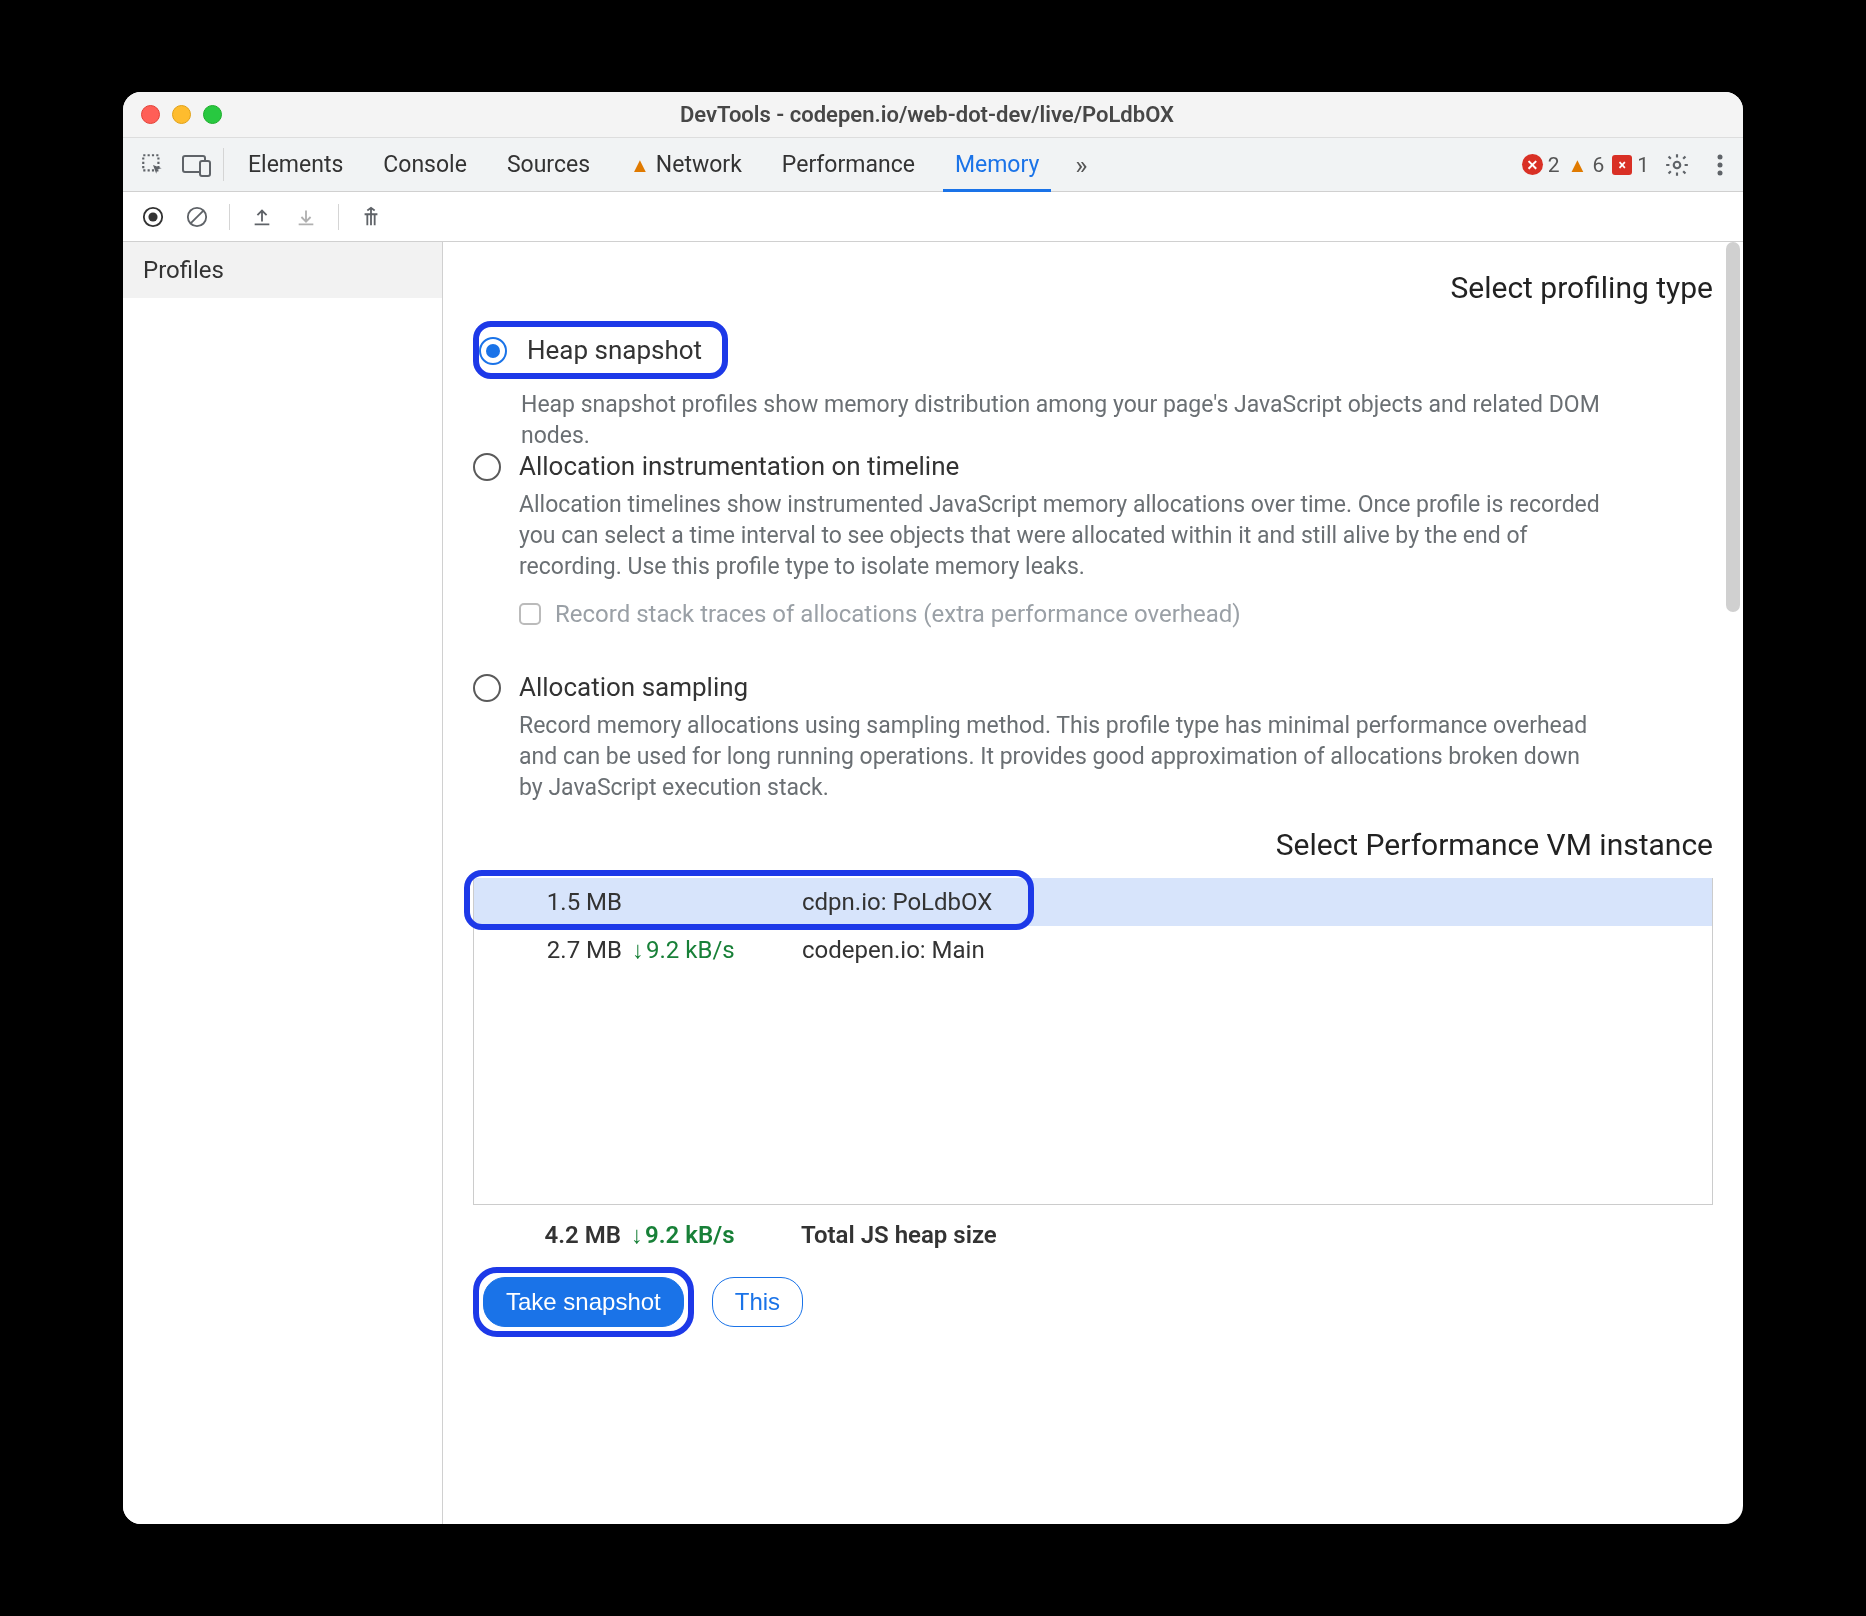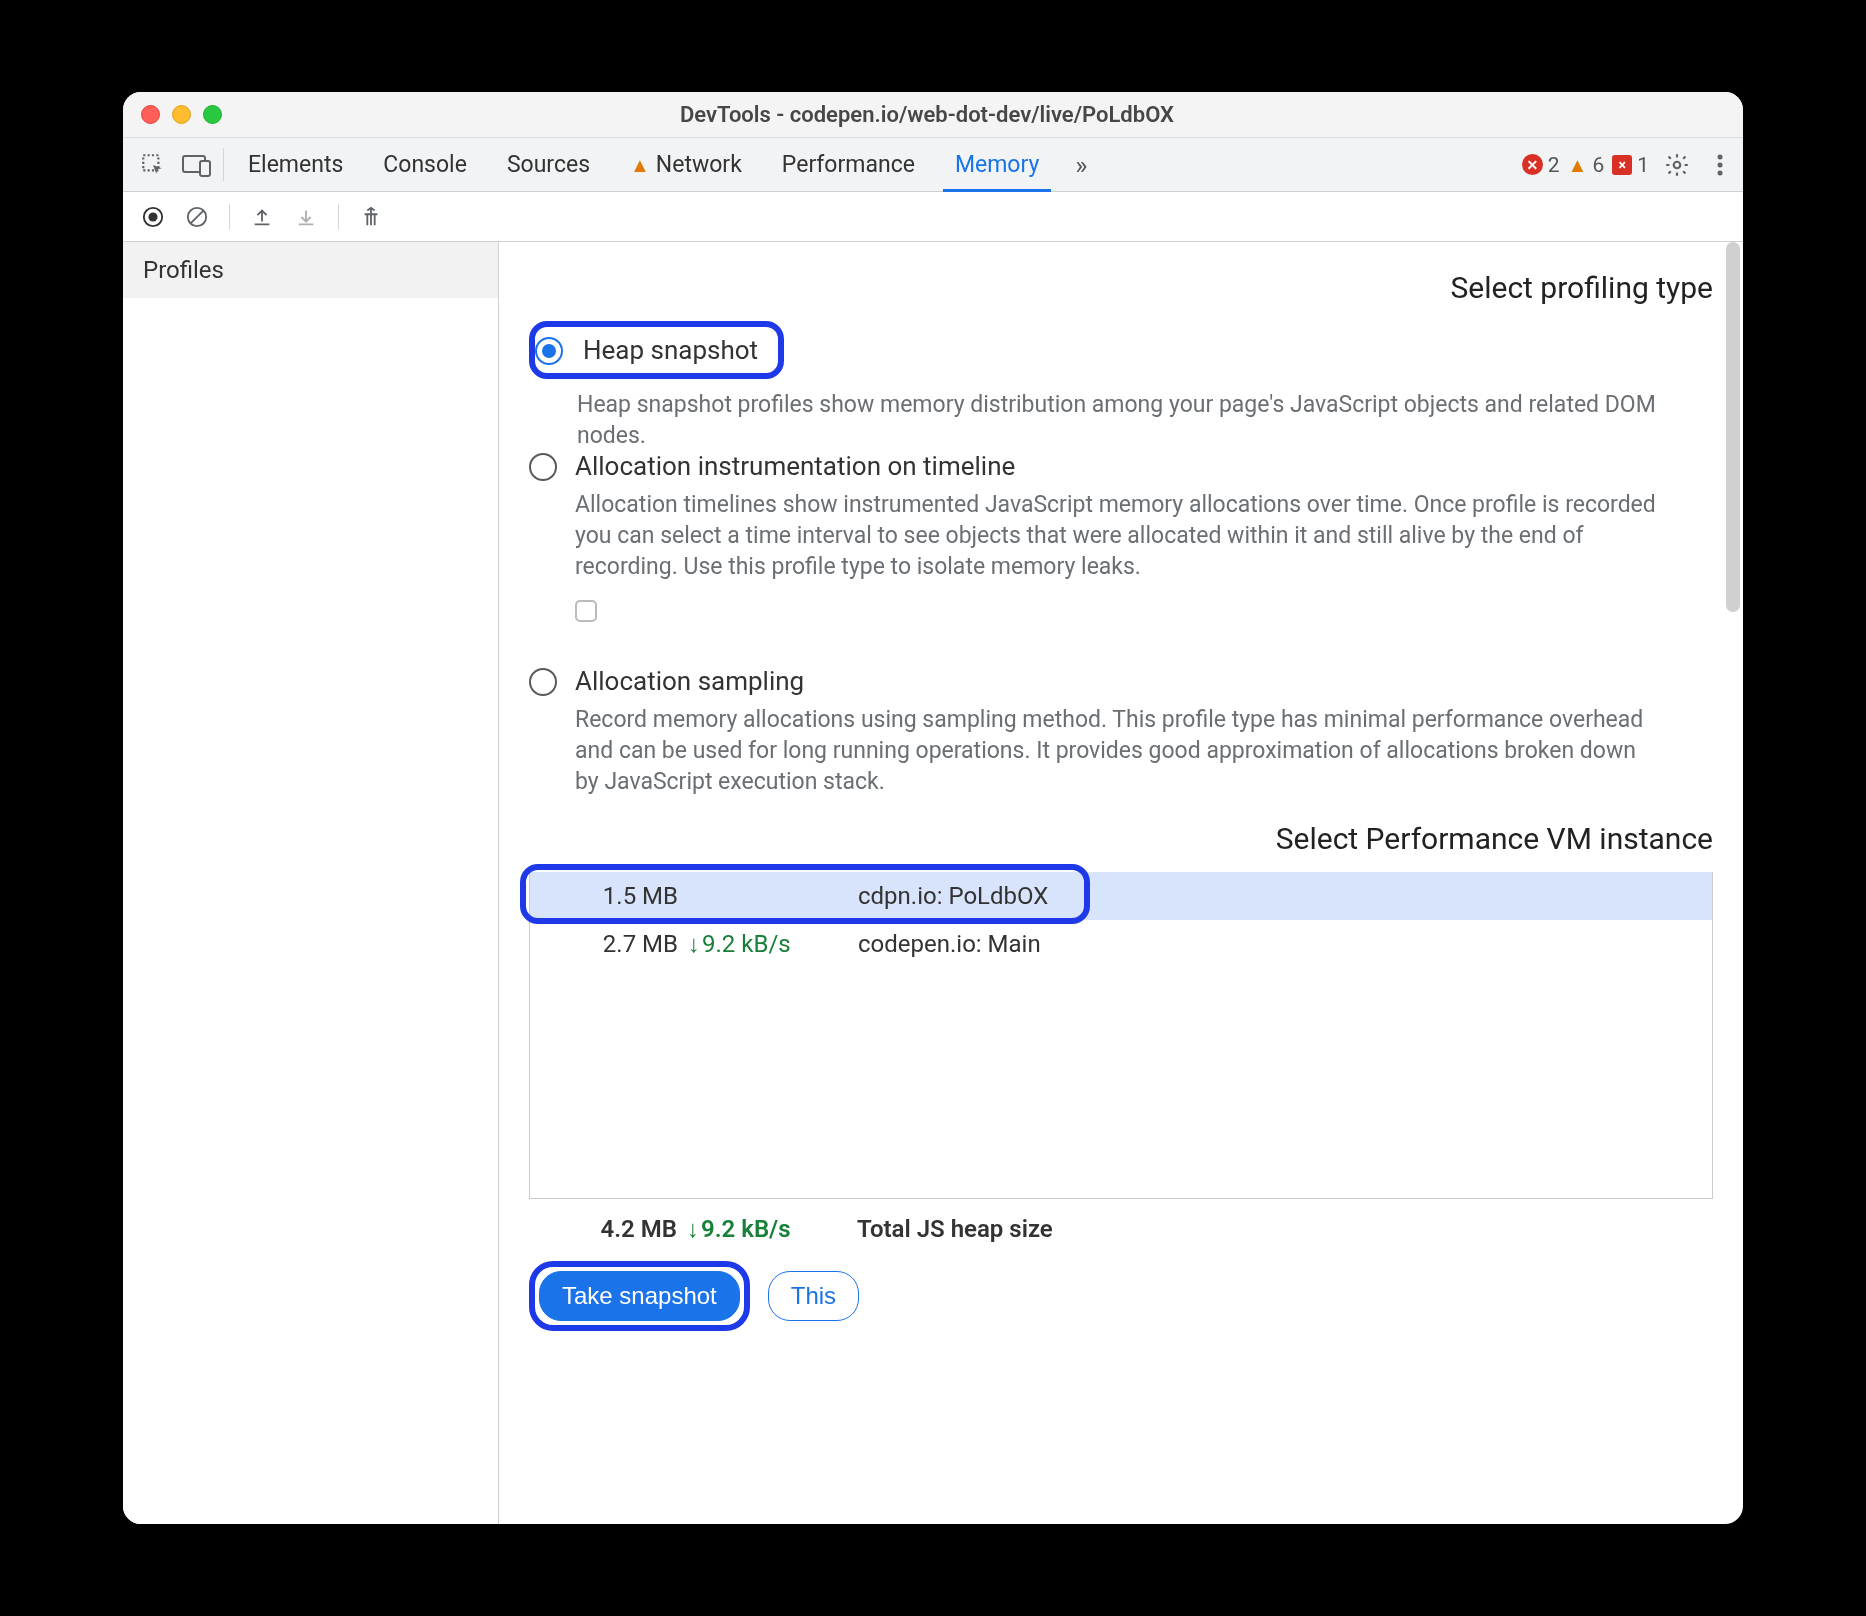--- a/index.html
+++ b/index.html
@@ -78,21 +78,21 @@
     display:flex; align-items:center; padding:0 14px; gap:12px;
   }
   .sub-toolbar .ic {
     width:32px; height:32px; display:flex; align-items:center; justify-content:center;
     color:#5f6368;
   }
   .sub-toolbar .vsep { width:1px; height:26px; background:#d5d5d5; margin:0 4px; }
   
   .body { flex:1; display:flex; min-height:0; }
   .sidebar {
-    width: 376px; border-right:1px solid #d0d0d0; background:#fff;
+    width: 320px; border-right:1px solid #d0d0d0; background:#fff;
   }
   .sidebar .row {
     padding: 14px 20px; background:#f2f2f2; font-size:24px; color:#333;
   }
   .content {
     flex:1; padding: 18px 30px 20px 30px; overflow:auto; position:relative;
   }
   h2.sec {
     font-size: 30px; font-weight: 400; color:#222; margin: 10px 0 16px 0; text-align: right;
   }
@@ -289,20 +289,21 @@
         <div class="desc" style="font-size:23px;color:#6a6f73;line-height:1.35;max-width:1090px;">Heap snapshot profiles show memory distribution among your page's JavaScript objects and related DOM nodes.</div>
       </div>
 
       <div class="opt">
         <span class="radio"></span>
         <div>
           <div class="label">Allocation instrumentation on timeline</div>
           <div class="desc">Allocation timelines show instrumented JavaScript memory allocations over time. Once profile is recorded you can select a time interval to see objects that were allocated within it and still alive by the end of recording. Use this profile type to isolate memory leaks.</div>
           <div class="chkrow disabled" style="margin-left:0;">
             <span class="chk"></span>
+            <span>Record stack traces of allocations (extra performance overhead)</span>
           </div>
         </div>
       </div>
 
       <div class="opt">
         <span class="radio"></span>
         <div>
           <div class="label">Allocation sampling</div>
           <div class="desc">Record memory allocations using sampling method. This profile type has minimal performance overhead and can be used for long running operations. It provides good approximation of allocations broken down by JavaScript execution stack.</div>
         </div>

